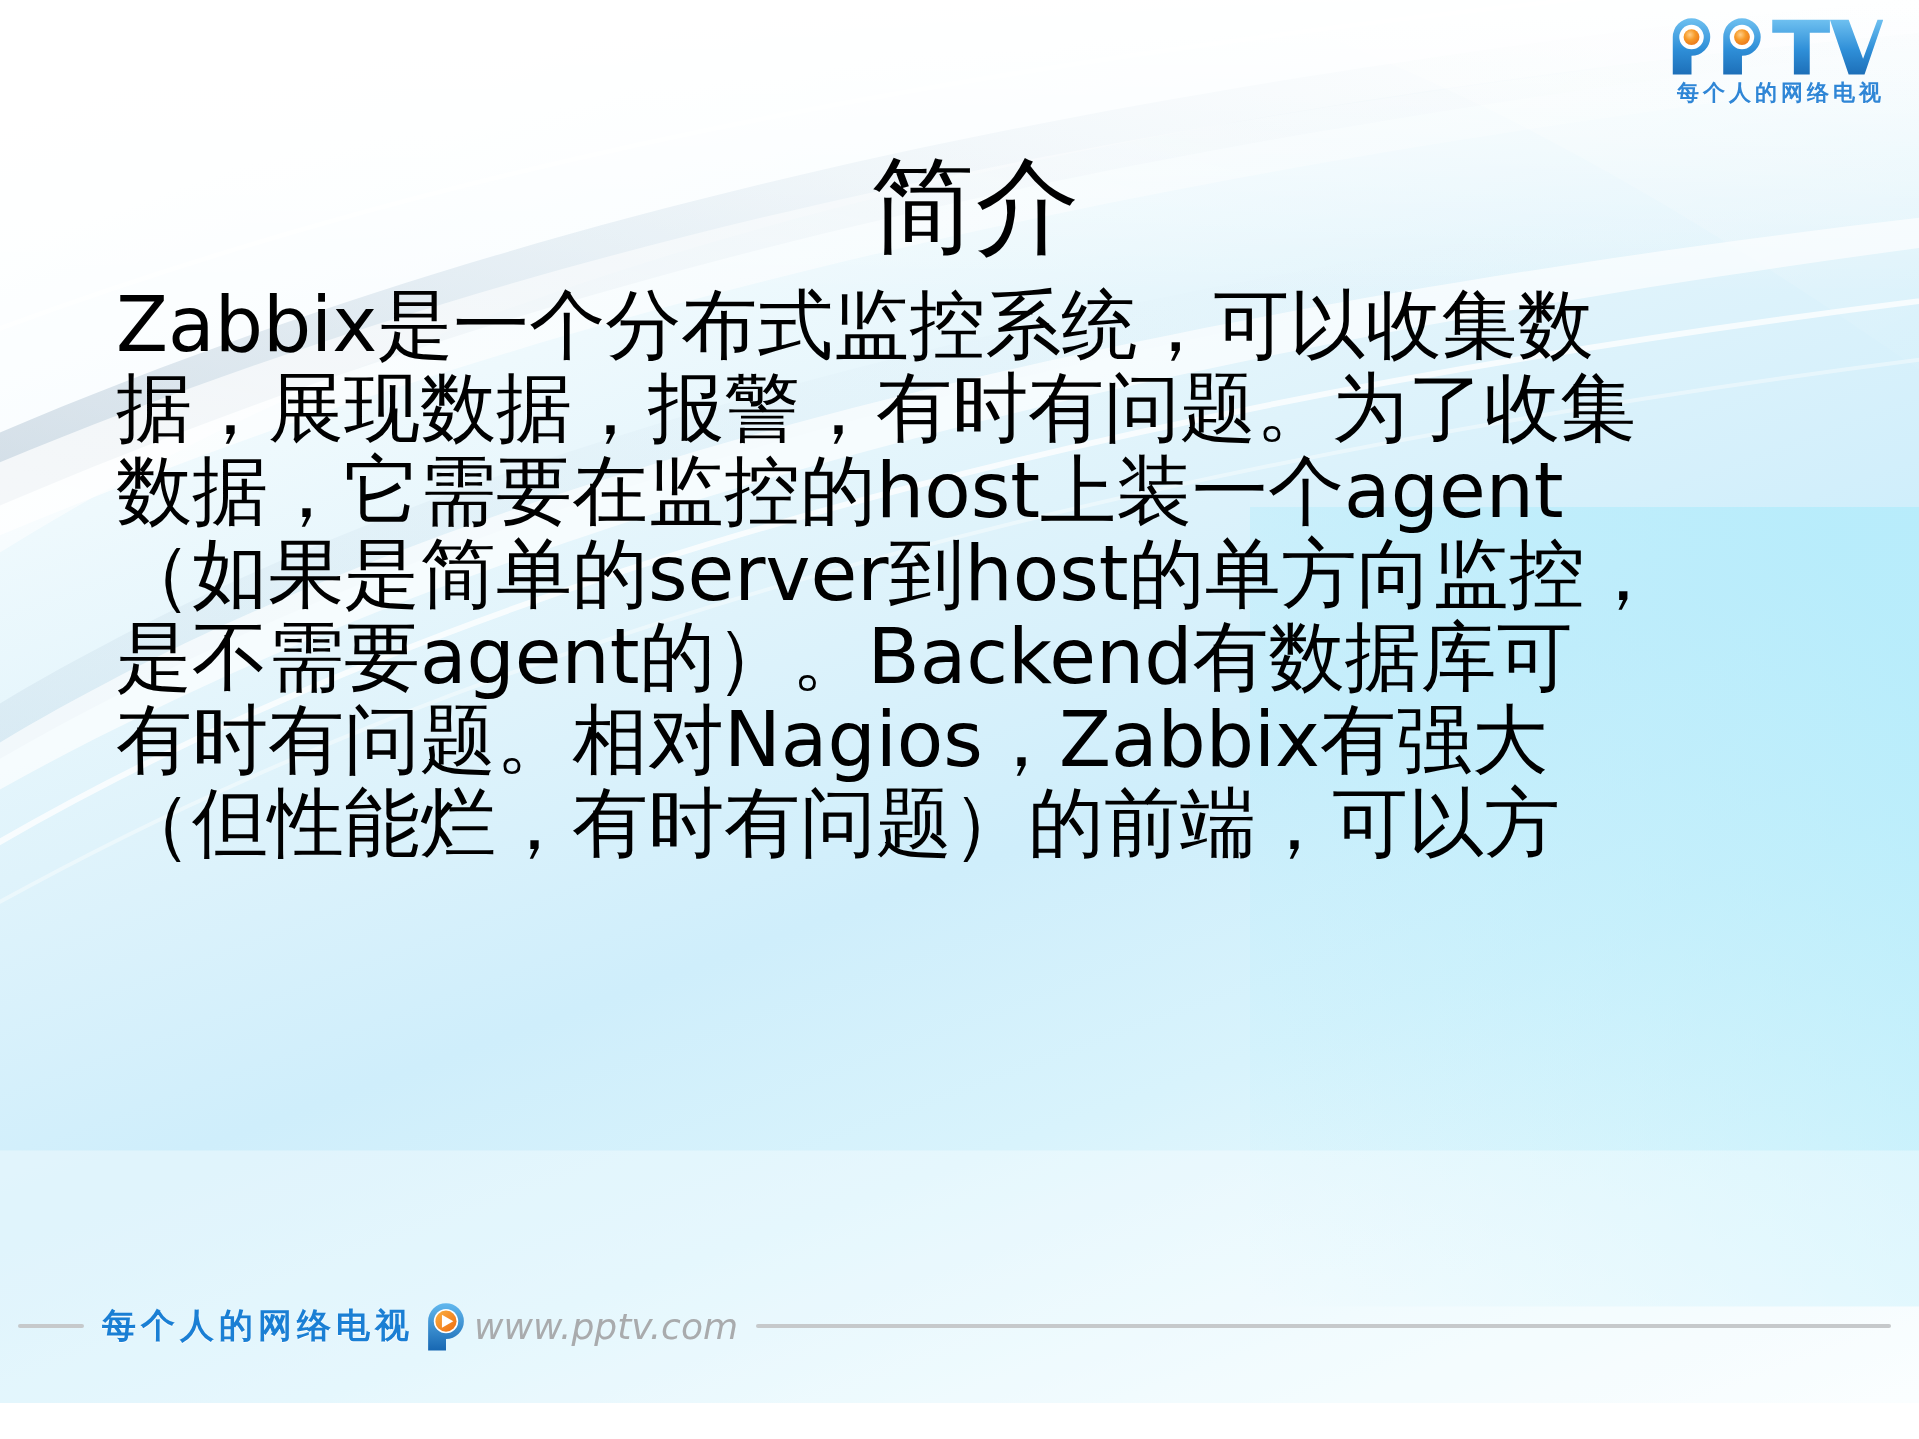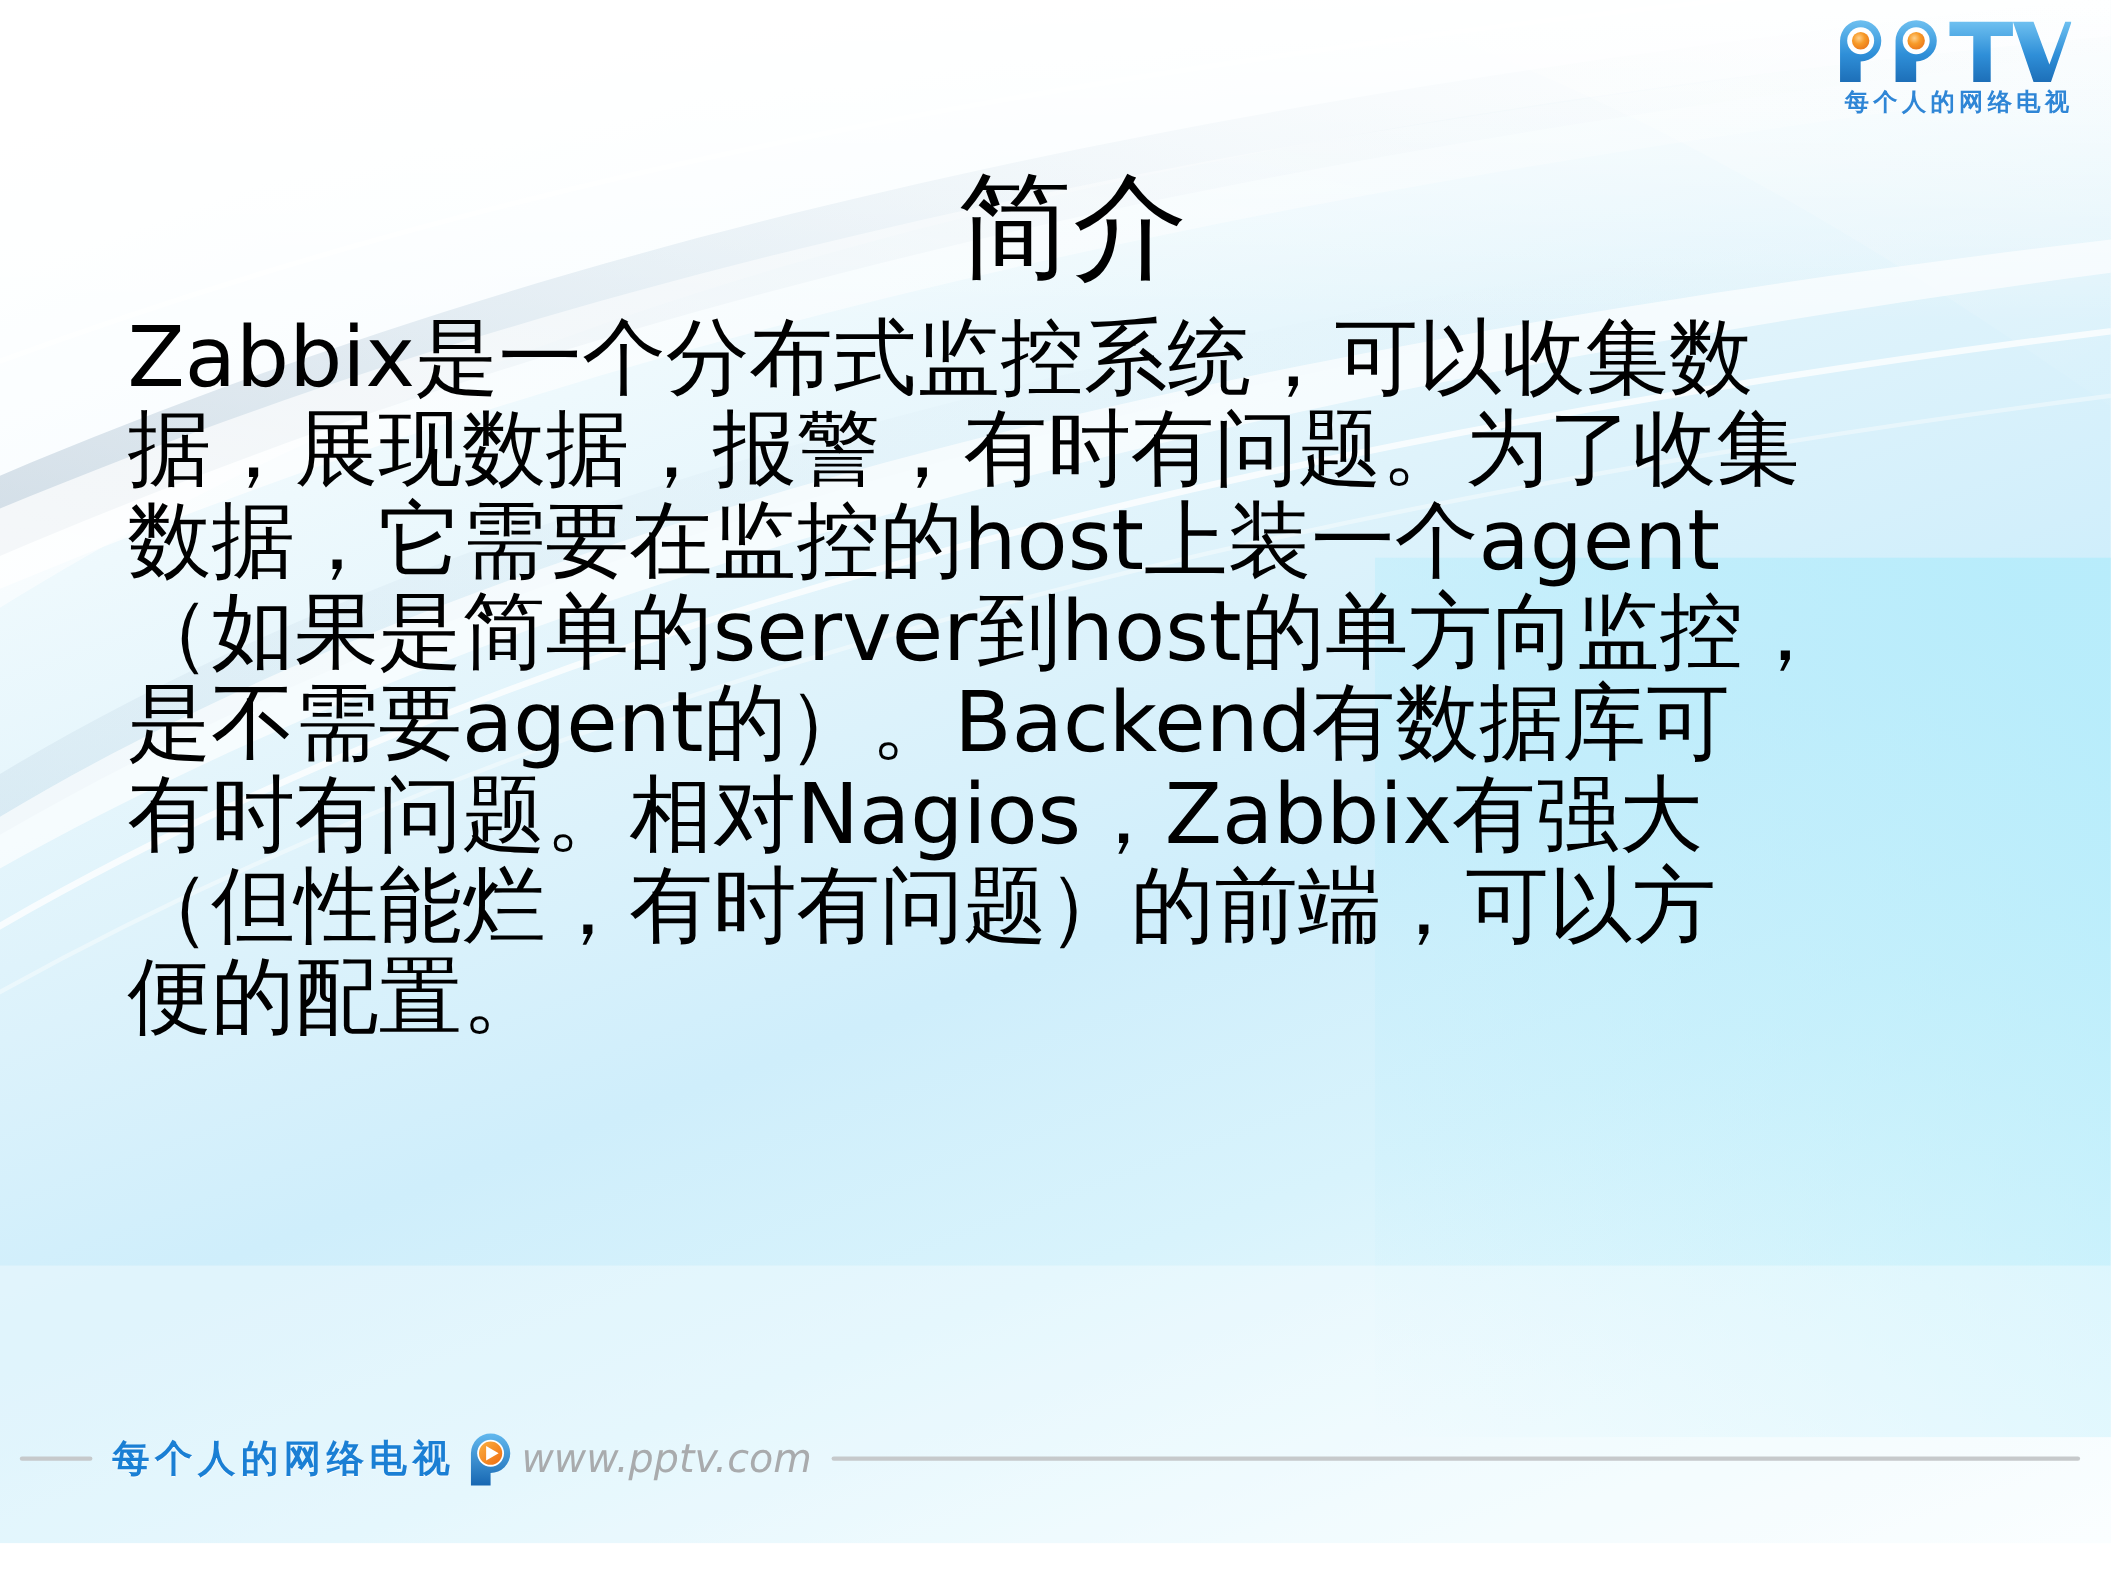--- a/index.html
+++ b/index.html
@@ -232,21 +232,20 @@
   <h1 class="title">简介</h1>
 
   <div class="body-block">
     <span class="body-line">Zabbix是一个分布式监控系统，可以收集数</span>
     <span class="body-line">据，展现数据，报警，有时有问题。为了收集</span>
     <span class="body-line">数据，它需要在监控的host上装一个agent</span>
     <span class="body-line">（如果是简单的server到host的单方向监控，</span>
     <span class="body-line">是不需要agent的）。Backend有数据库可</span>
     <span class="body-line">有时有问题。相对Nagios，Zabbix有强大</span>
     <span class="body-line">（但性能烂，有时有问题）的前端，可以方</span>
-    <span class="body-line">便的配置。</span>
   </div>
 
   <div class="footer">
     <div class="footer-rule-left"></div>
     <span class="footer-tag">每个人的网络电视</span>
     <svg class="footer-play" viewBox="0 0 64 64">
       <defs>
         <linearGradient id="fpB" x1="0" y1="0" x2="0" y2="1">
           <stop offset="0%" stop-color="#62b8ee"></stop>
           <stop offset="100%" stop-color="#1767b2"></stop>

